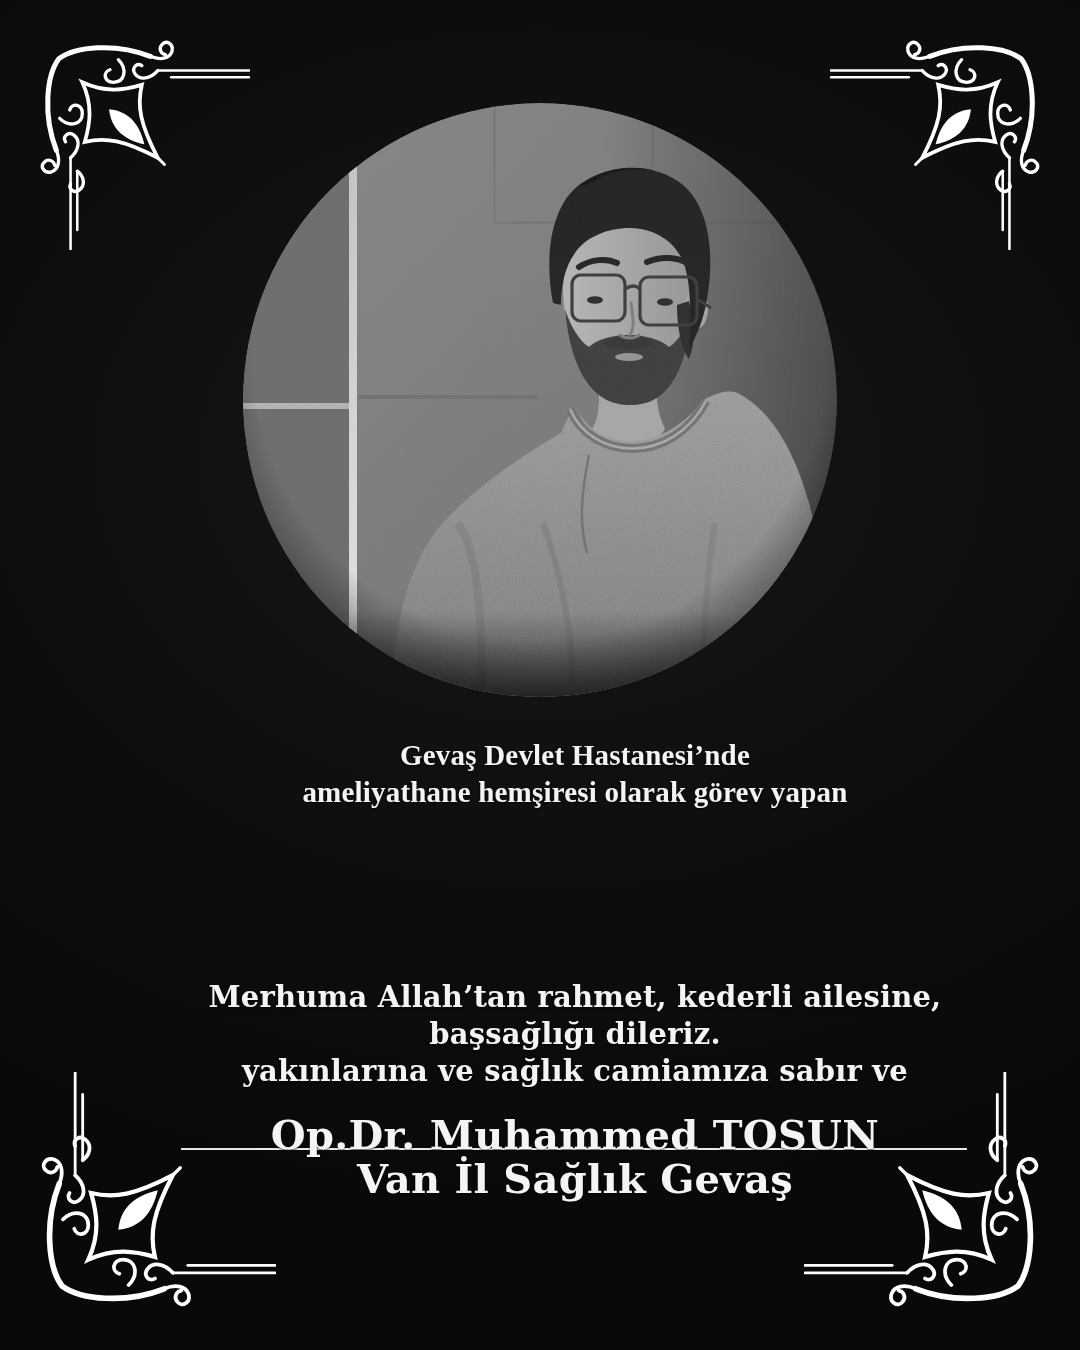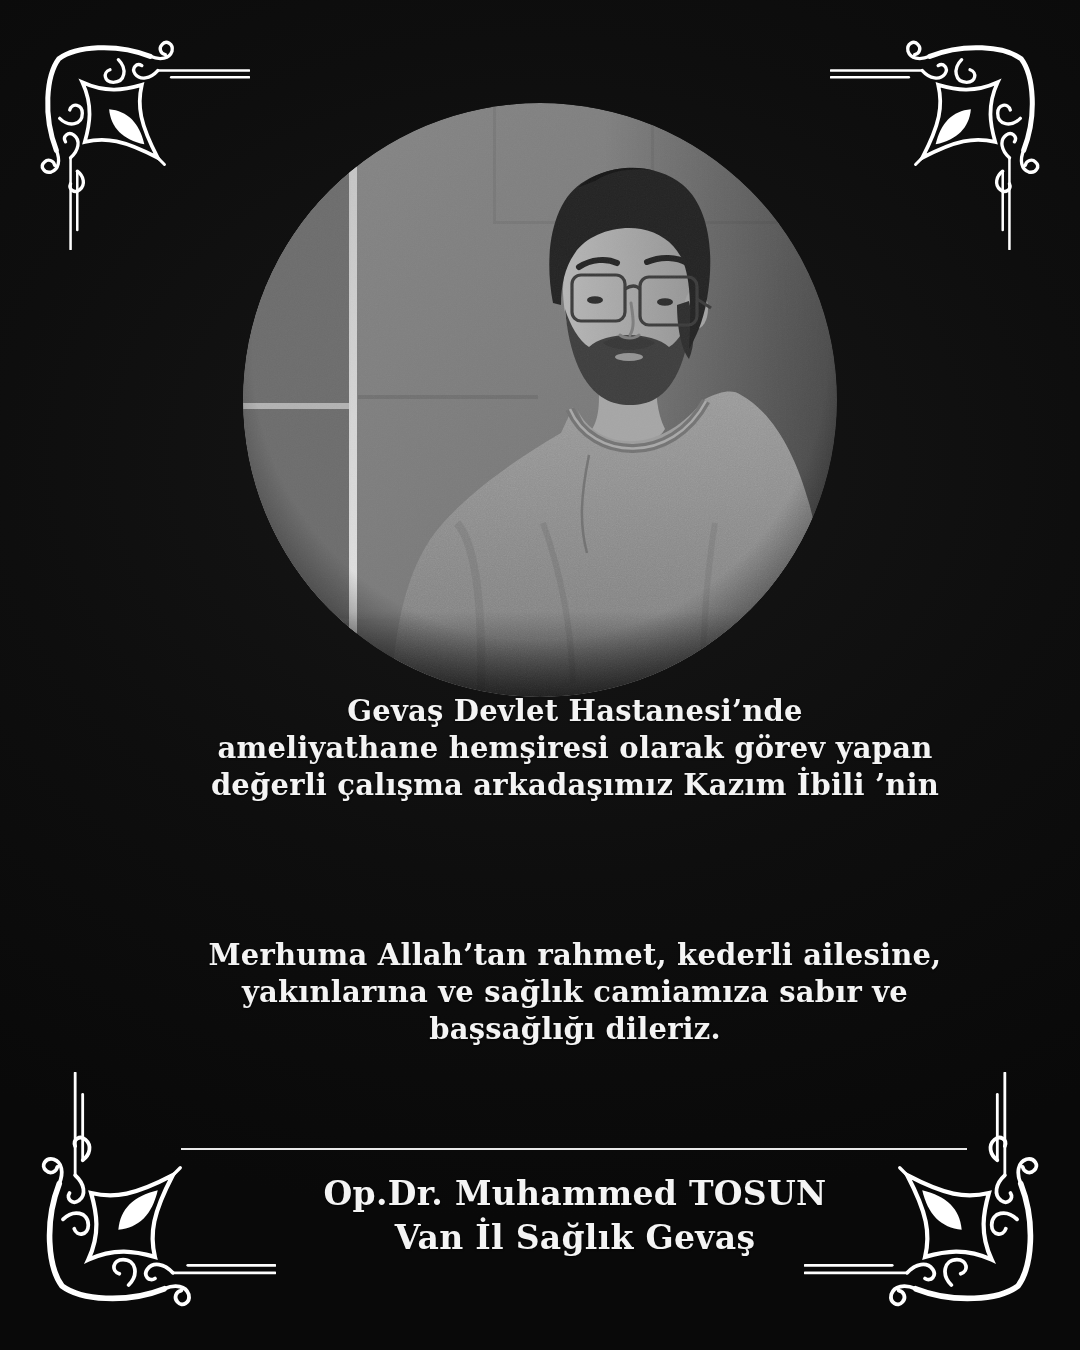--- a/index.html
+++ b/index.html
@@ -16,24 +16,24 @@
   .c-br{right:32px;bottom:34px;width:244px;height:244px;transform:scale(-1,-1);}
   .portrait{
     position:absolute;left:243px;top:103px;width:594px;height:594px;border-radius:50%;overflow:hidden;
   }
   .portrait svg{display:block;width:100%;height:100%;}
   .text-block{
     position:absolute;left:70px;width:1010px;text-align:center;
     color:#f4f4f4;font-weight:bold;font-size:29px;line-height:37px;letter-spacing:.2px;
     text-shadow:0 1px 2px rgba(0,0,0,.65);
   }
-  #announcement{top:693px;}
-  #condolence{top:937px;text-align:center;}
+  #announcement{top:737px;font-family:Liberation Serif, serif;}
+  #condolence{top:979px;text-align:center;}
   .divider{position:absolute;left:181px;top:1148px;width:786px;height:2px;background:#e9e9e9;}
-  #signature{top:1172px;font-size:33px;line-height:44px;letter-spacing:.3px;}
+  #signature{top:1113px;font-size:40px;line-height:44px;letter-spacing:.3px;}
 </style>
 </head>
 <body>
 
 <div id="canvas">
 
   <svg width="0" height="0" style="position:absolute" aria-hidden="true">
     <defs>
       <g id="flourish" fill="none" stroke="#ffffff" stroke-linecap="round">
         <path stroke-width="3" d="M150 46 H 259"></path>
@@ -187,27 +187,26 @@
         <rect x="0" y="380" width="594" height="214" fill="url(#botShade)"></rect>
         <circle cx="297" cy="297" r="297" fill="url(#vigG)"></circle>
         <rect x="0" y="0" width="594" height="594" filter="url(#grain)" opacity=".06"></rect>
       </g>
     </svg>
   </div>
 
   <div id="announcement" class="text-block">
     <div>Gevaş Devlet Hastanesi’nde</div>
     <div>ameliyathane hemşiresi olarak görev yapan</div>
-    <div>değerli çalışma arkadaşımız Kazım İbili ’nin</div>
   </div>
 
   <div id="condolence" class="text-block">
     <div>Merhuma Allah’tan rahmet, kederli ailesine,</div>
+    <div>başsağlığı dileriz.</div>
     <div>yakınlarına ve sağlık camiamıza sabır ve</div>
-    <div>başsağlığı dileriz.</div>
   </div>
 
   <div class="divider"></div>
 
   <div id="signature" class="text-block">
     <div>Op.Dr. Muhammed TOSUN</div>
     <div>Van İl Sağlık Gevaş</div>
   </div>
 
 </div>

